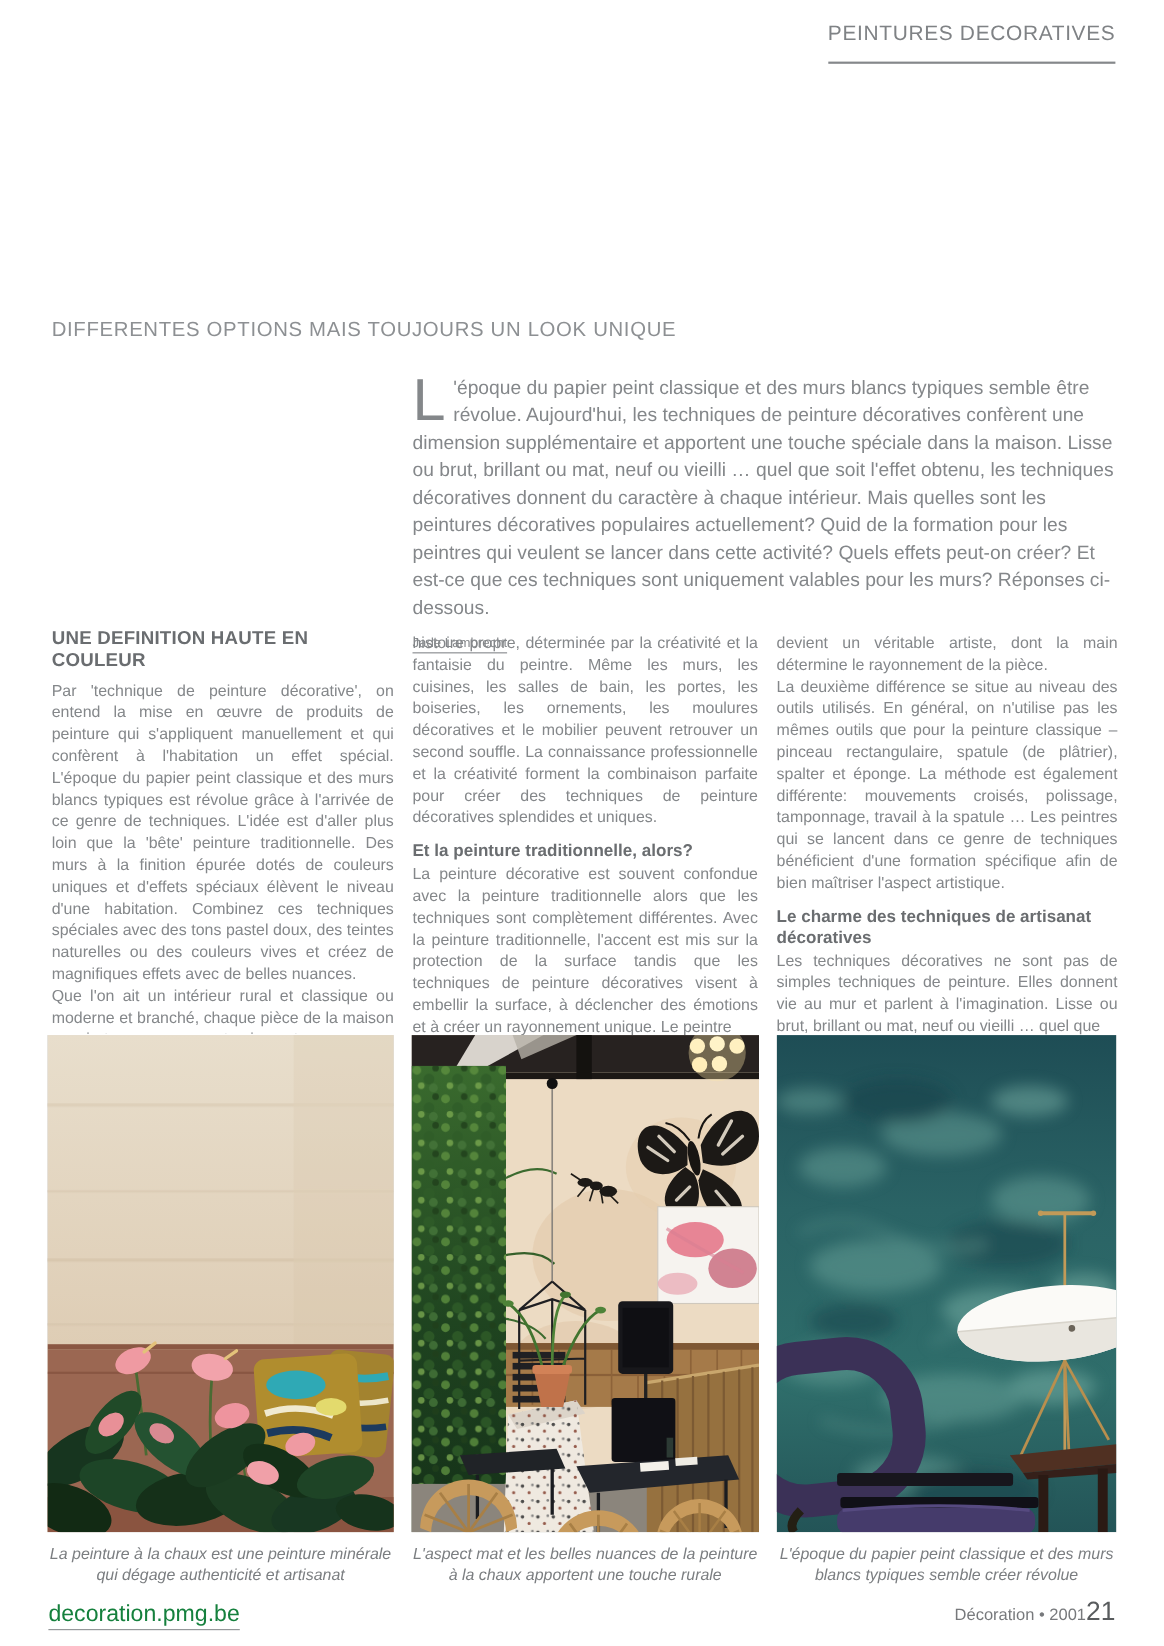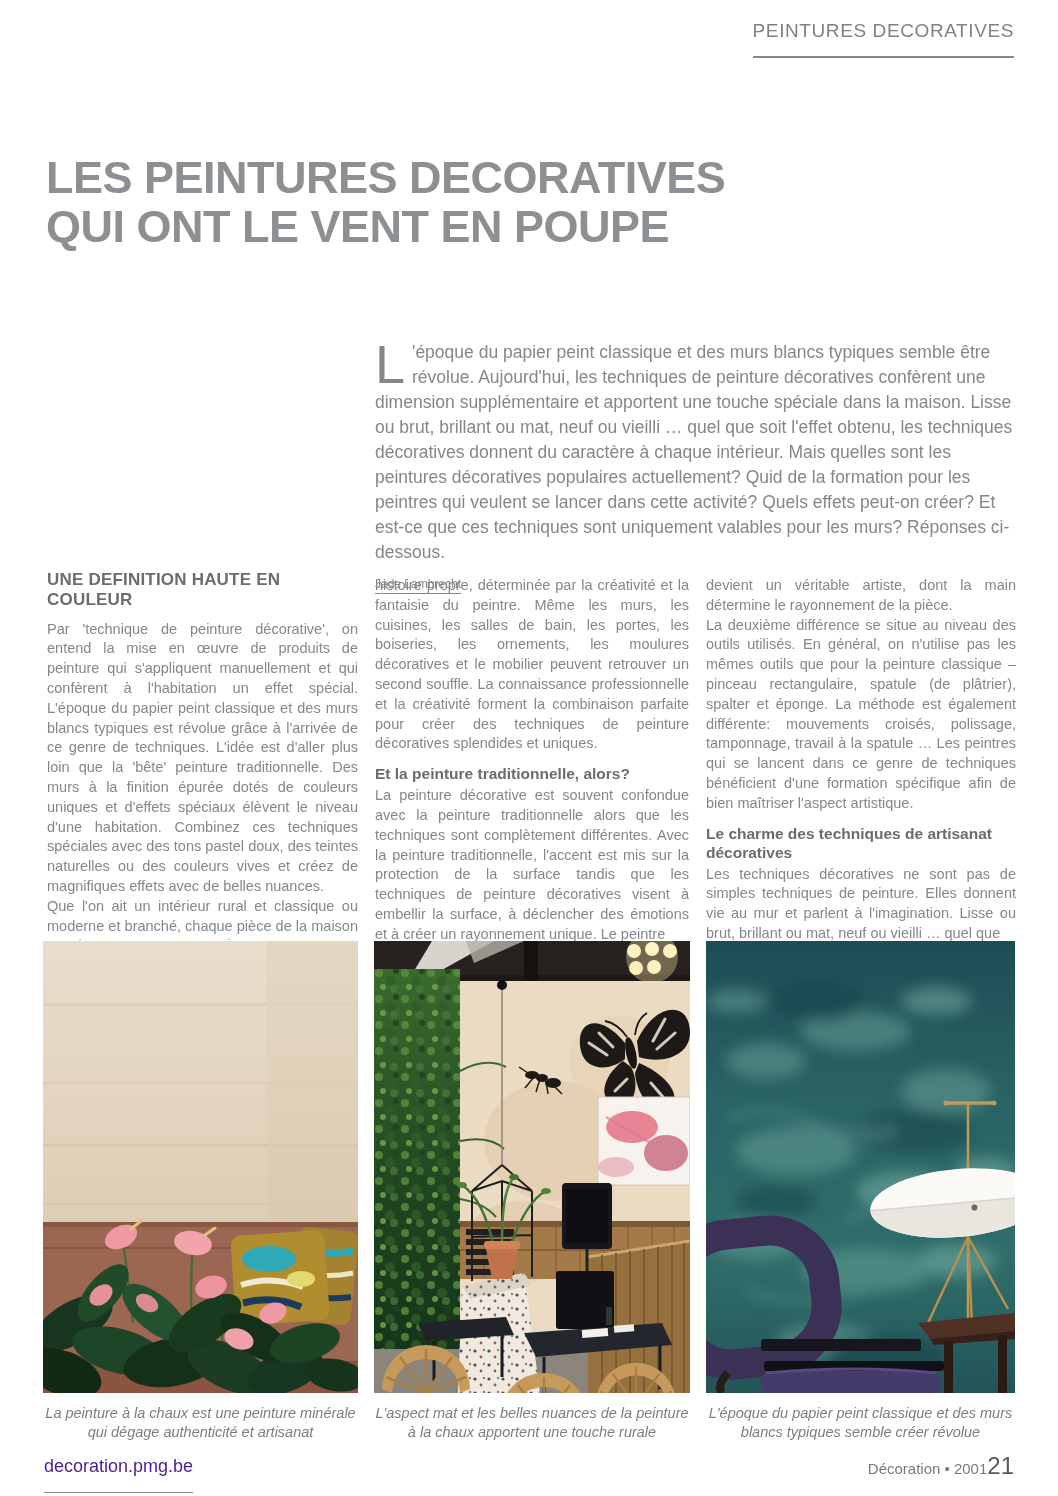--- a/index.html
+++ b/index.html
@@ -35,38 +35,35 @@
   .photo1{left:43px;width:315px;}
   .photo2{left:374px;width:316px;}
   .photo3{left:706px;width:309px;}
 
   .caption{position:absolute;top:1404px;font-style:italic;font-size:14.5px;line-height:19px;
            color:#7b7e81;text-align:center;}
   .cap1{left:43px;width:315px;}
   .cap2{left:374px;width:316px;}
   .cap3{left:706px;width:309px;}
 
-  .site{position:absolute;left:44px;top:1456px;font-size:18px;color:#4c1d95;text-decoration:none;
-        border-bottom:1.5px solid #8a8d90;padding-bottom:15px;}
+  .site{position:absolute;left:44px;top:1456px;font-size:21px;color:#15803d;text-decoration:none;
+        border-bottom:1.5px solid #8a8d90;padding-bottom:1px;}
   .footer-right{position:absolute;right:44px;top:1452px;display:flex;align-items:baseline;}
   .edition{font-size:15px;color:#77797c;}
   .pagenum{font-size:24px;color:#595c5e;}
 </style>
 </head>
 <body>
 
 <div class="page">
 
   <a class="kicker" href="#">PEINTURES DECORATIVES</a>
 
-  <h1 class="title">
-    <span>LES PEINTURES DECORATIVES</span>
-    <span>QUI ONT LE VENT EN POUPE</span>
-  </h1>
-
+
+  <div class="subtitle">DIFFERENTES OPTIONS MAIS TOUJOURS UN LOOK UNIQUE</div>
 
   <div class="intro-block">
     <p class="intro"><span class="dropcap">L</span><span>'époque du papier peint classique et des murs blancs typiques semble être révolue. Aujourd'hui, les techniques de peinture décoratives confèrent une dimension supplémentaire et apportent une touche spéciale dans la maison. Lisse ou brut, brillant ou mat, neuf ou vieilli … quel que soit l'effet obtenu, les techniques décoratives donnent du caractère à chaque intérieur. Mais quelles sont les peintures décoratives populaires actuellement? Quid de la formation pour les peintres qui veulent se lancer dans cette activité? Quels effets peut-on créer? Et est-ce que ces techniques sont uniquement valables pour les murs? Réponses ci-dessous.</span></p>
     <div class="author">Jade Lambrecht</div>
   </div>
 
   <div class="col col1">
     <h2>UNE DEFINITION HAUTE EN COULEUR</h2>
     <p>Par 'technique de peinture décorative', on entend la mise en œuvre de produits de peinture qui s'appliquent manuellement et qui confèrent à l'habitation un effet spécial. L'époque du papier peint classique et des murs blancs typiques est révolue grâce à l'arrivée de ce genre de techniques. L'idée est d'aller plus loin que la 'bête' peinture traditionnelle. Des murs à la finition épurée dotés de couleurs uniques et d'effets spéciaux élèvent le niveau d'une habitation. Combinez ces techniques spéciales avec des tons pastel doux, des teintes naturelles ou des couleurs vives et créez de magnifiques effets avec de belles nuances.</p>
     <p>Que l'on ait un intérieur rural et classique ou moderne et branché, chaque pièce de la maison acquiert un rayonnement unique et une</p>

